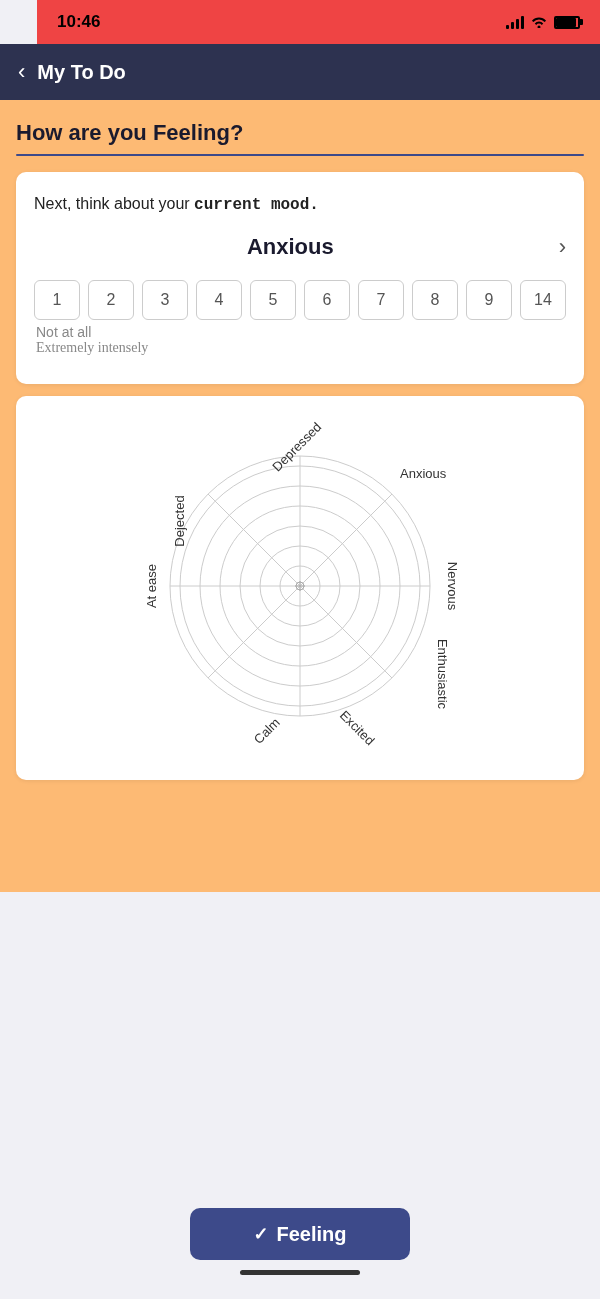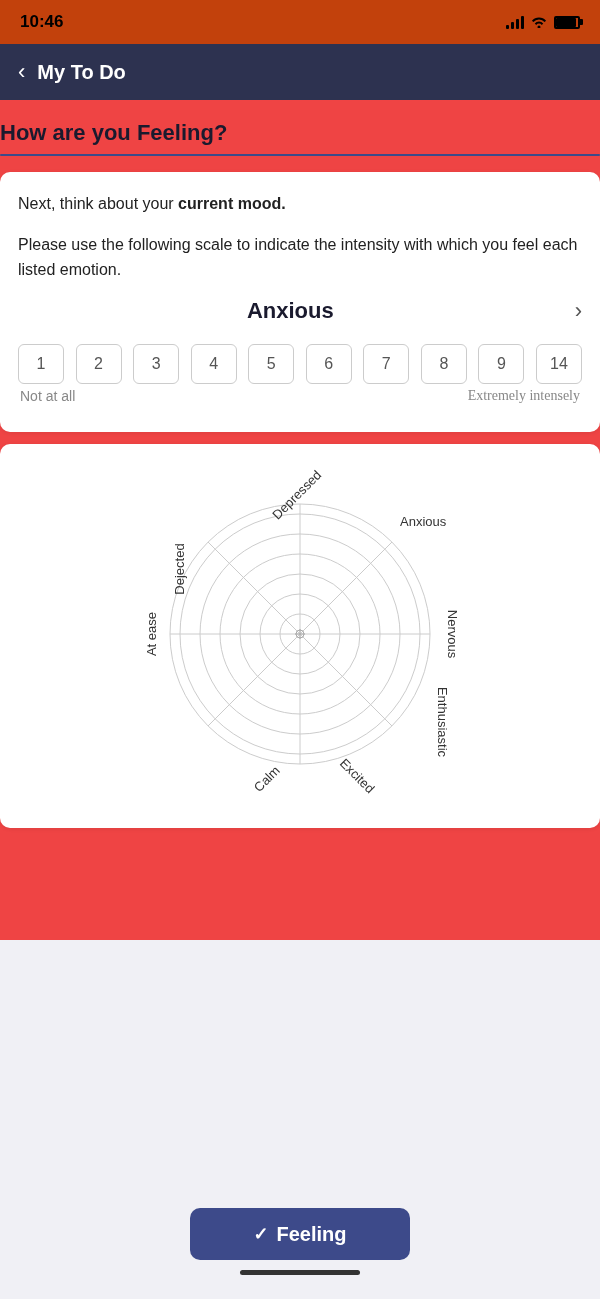--- a/index.html
+++ b/index.html
@@ -7,26 +7,27 @@
     body {
       width: 600px;
       min-height: 1299px;
       font-family: -apple-system, BlinkMacSystemFont, 'Helvetica Neue', Arial, sans-serif;
       background: #f0f0f5;
       position: relative;
     }
 
     
     .status-bar {
-      background: #c2410c;
+      background: #ef4444;
       height: 44px;
       display: flex;
       align-items: center;
       justify-content: space-between;
       padding: 0 20px;
+      margin-left: 37px;
     }
     .status-time {
       font-size: 17px;
       font-weight: 600;
       color: #000;
     }
     .status-icons {
       display: flex;
       align-items: center;
       gap: 6px;
@@ -92,22 +93,22 @@
       line-height: 1;
     }
     .nav-title {
       color: #fff;
       font-size: 20px;
       font-weight: 700;
     }
 
     
     .page-content {
-      background: #ef4444;
-      padding: 20px 0 0;
+      background: #fdba74;
+      padding: 20px 16px 0;
     }
     .section-title {
       font-size: 22px;
       font-weight: 700;
       color: #1a1a2e;
       margin-bottom: 8px;
     }
     .section-divider {
       height: 2px;
       background: #3d4a8a;
@@ -124,20 +125,21 @@
       box-shadow: 0 1px 4px rgba(0,0,0,0.08);
     }
     .card-desc {
       font-size: 16px;
       color: #222;
       line-height: 1.55;
       margin-bottom: 16px;
     }
     .card-desc strong {
       font-weight: 700;
+      font-family: Liberation Mono, monospace;
     }
 
     
     .emotion-row {
       display: flex;
       align-items: center;
       justify-content: center;
       gap: 12px;
       margin: 12px 0 20px;
     }
@@ -173,20 +175,21 @@
       justify-content: center;
       font-size: 16px;
       color: #555;
       cursor: pointer;
       background: #fff;
     }
     .scale-labels {
       display: flex;
       justify-content: space-between;
       padding: 0 2px;
+      flex-direction: column;
     }
     .scale-label-left {
       font-size: 14px;
       color: #888;
     }
     .scale-label-right {
       font-size: 14px;
       color: #888;
       font-family: Liberation Serif, serif;
     }
@@ -280,21 +283,20 @@
 </div>
 
 <div class="page-content">
   <h1 class="section-title">How are you Feeling?</h1>
   <div class="section-divider"></div>
 
   <div class="card">
     <p class="card-desc">
       <span>Next, think about your </span><strong>current mood.</strong>
     </p>
-    <p class="card-desc">Please use the following scale to indicate the intensity with which you feel each listed emotion.</p>
 
     <div class="emotion-row">
       <span class="emotion-label">Anxious</span>
       <span class="emotion-chevron">›</span>
     </div>
 
     <div class="scale-wrapper">
       <div class="scale-numbers">
         <div class="scale-num">1</div>
         <div class="scale-num">2</div>

